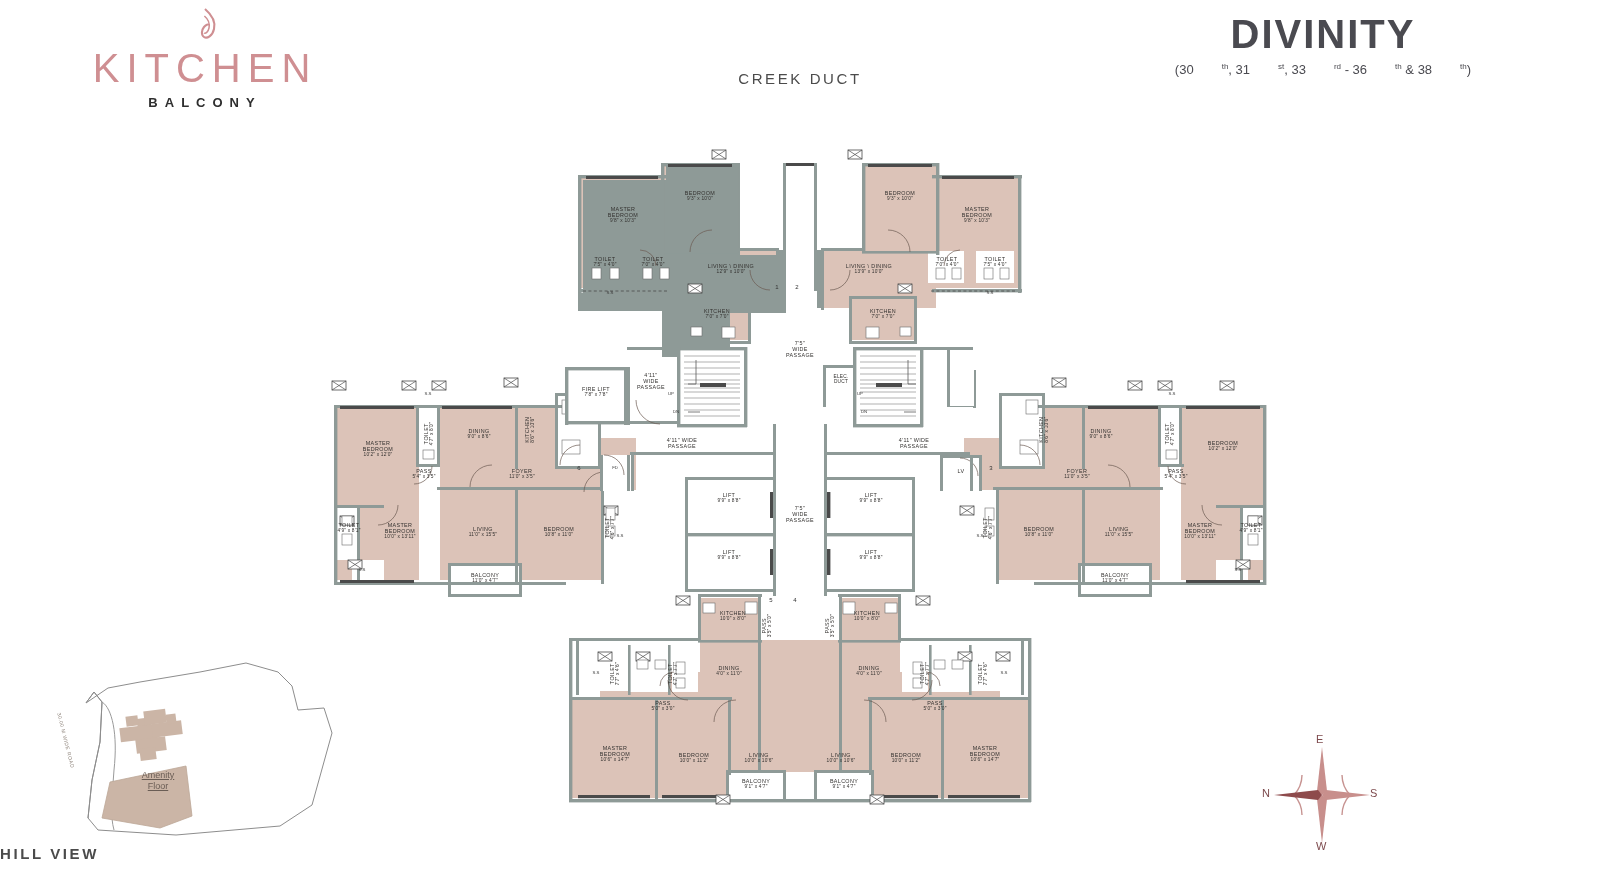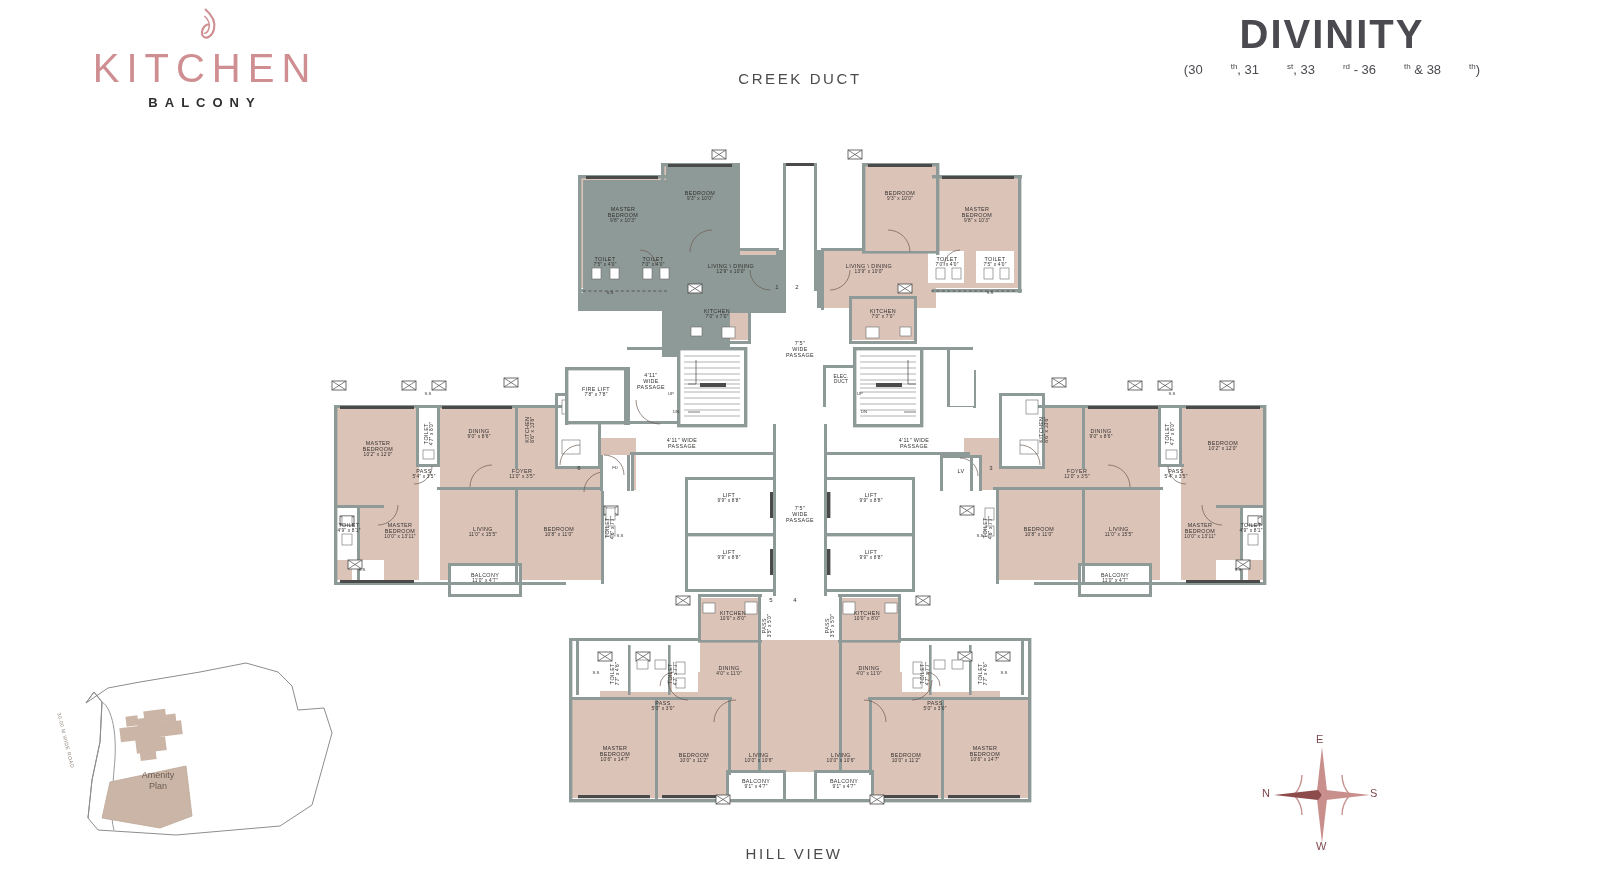--- a/index.html
+++ b/index.html
@@ -6,48 +6,48 @@
   body{width:1600px;height:889px;position:relative;overflow:hidden;
        font-family:"Liberation Sans", sans-serif;color:#3d3d3d;}
 
   
   #brand{position:absolute;left:70px;top:6px;width:270px;text-align:center;}
   #brand .mark{height:42px;display:flex;align-items:center;justify-content:center;}
   #brand .name{font-size:40px;letter-spacing:7px;color:#cf8f92;font-weight:400;line-height:1;}
   #brand .sub{font-size:13px;letter-spacing:7px;color:#2f2f2f;font-weight:700;margin-top:7px;}
 
   
-  #title{position:absolute;right:103px;top:14px;text-align:center;width:330px;}
+  #title{position:absolute;right:112px;top:14px;text-align:center;width:330px;}
   #title .t1{font-size:40px;font-weight:700;letter-spacing:2px;color:#4a4a50;line-height:1;}
   #title .t2{font-size:23px;color:#4a4a50;margin-top:9px;line-height:1;}
   #title .t3{font-size:13px;color:#4a4a50;margin-top:8px;}
   #title .t3 sup{font-size:8px;margin-left:28px;}
 
   
   .viewcap{position:absolute;font-size:15px;letter-spacing:2.6px;color:#4b4b4b;}
   #creek{left:0;right:0;top:70px;text-align:center;}
-  #hill{left:0;right:12px;top:845px;text-align:center;}
+  #hill{left:0;right:12px;top:845px;text-align:left;font-weight:bold;}
 
   
   #plan{position:absolute;left:0;top:0;width:1600px;height:889px;}
   #plan svg{position:absolute;left:0;top:0;}
 
   
   .rm{position:absolute;text-align:center;line-height:1.12;color:#33312f;
       font-family:"Liberation Sans", sans-serif;pointer-events:none;}
   .rm .n{font-size:5.4px;letter-spacing:.35px;display:block;font-weight:400;}
   .rm .d{font-size:4.8px;letter-spacing:.2px;display:block;}
   .rm.vert{transform-origin:center center;}
 
   .tiny{position:absolute;font-size:4.3px;color:#3a3a3a;text-align:center;line-height:1.15;}
   .unitnum{position:absolute;font-size:6px;color:#333;text-align:center;width:10px;}
 
   
   #sitemap{position:absolute;left:40px;top:630px;width:300px;height:215px;}
-  #sitemap .lbl{position:absolute;font-size:9px;color:#6a5d55;text-align:center;line-height:1.25;}
+  #sitemap .lbl{position:absolute;font-size:9px;color:#6a5d55;text-align:center;line-height:1.25;text-decoration:underline;}
   #roadlbl{position:absolute;left:62px;top:712px;font-size:5px;color:#8c8279;
            transform:rotate(76deg);transform-origin:left top;white-space:nowrap;letter-spacing:.5px;}
 
   
   #compass{position:absolute;left:1262px;top:735px;width:120px;height:120px;}
   #compass .cl{position:absolute;font-size:11px;color:#7d4a4d;font-weight:400;}
   #compass .cN{left:0px;top:52px;}
   #compass .cS{left:108px;top:52px;}
   #compass .cE{left:54px;top:-2px;}
   #compass .cW{left:54px;top:105px;}
@@ -825,21 +825,21 @@
       <rect x="104" y="80" width="22" height="14" transform="rotate(-7 115 87)"></rect>
       <rect x="112" y="92" width="30" height="14" transform="rotate(-7 127 99)"></rect>
       <rect x="96" y="108" width="30" height="14" transform="rotate(-7 111 115)"></rect>
       <rect x="100" y="118" width="16" height="12" transform="rotate(-7 108 124)"></rect>
       <rect x="86" y="86" width="12" height="10" transform="rotate(-7 92 91)"></rect>
       <rect x="126" y="84" width="10" height="10" transform="rotate(-7 131 89)"></rect>
     </g>
   </svg>
   <div class="lbl" style="left:78px;top:140px;width:80px;">
     <span>Amenity</span><br>
-    <span>Plan</span>
+    <span>Floor</span>
   </div>
 </div>
 <div id="roadlbl">30.00 M WIDE ROAD</div>
 
 <div id="compass">
   <svg width="120" height="120" viewBox="0 0 120 120" aria-hidden="true">
     <g stroke="#c79391" stroke-width="1.4" fill="none">
       <path d="M40 40 a30 30 0 0 1 -8 20"></path>
       <path d="M80 40 a30 30 0 0 0 8 20"></path>
       <path d="M40 80 a30 30 0 0 0 -8 -20"></path>

